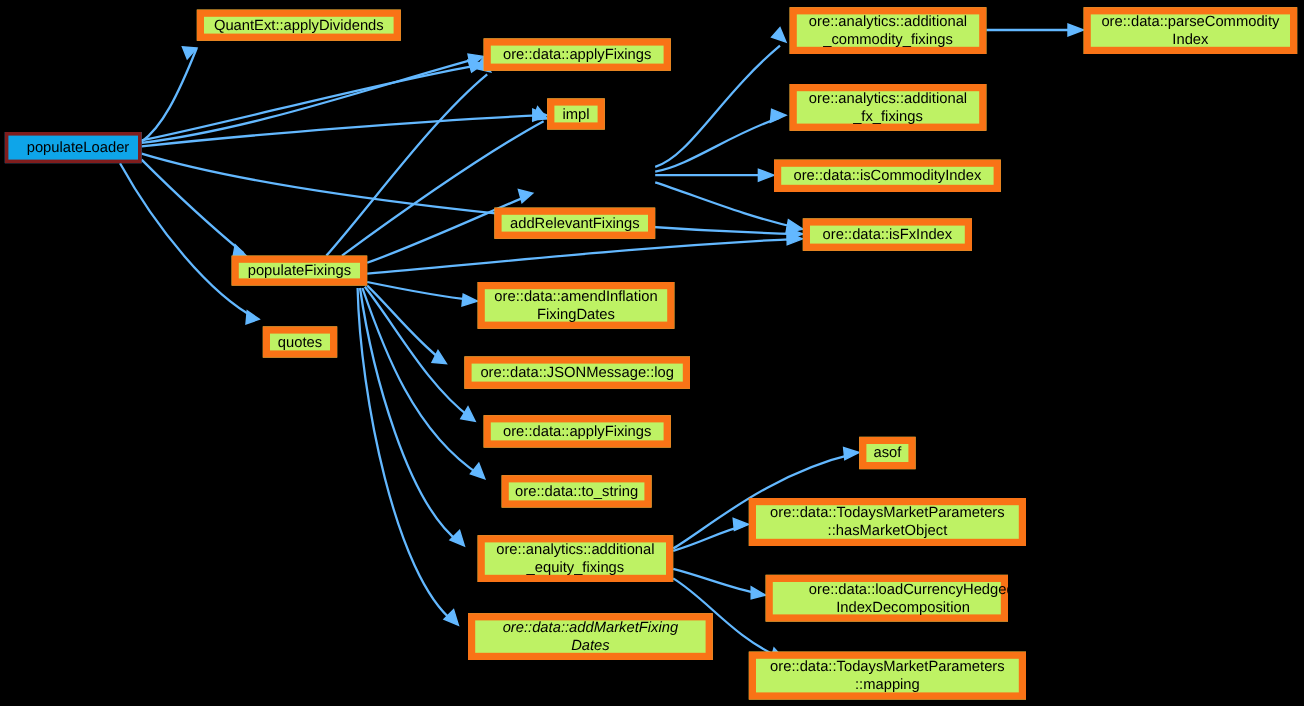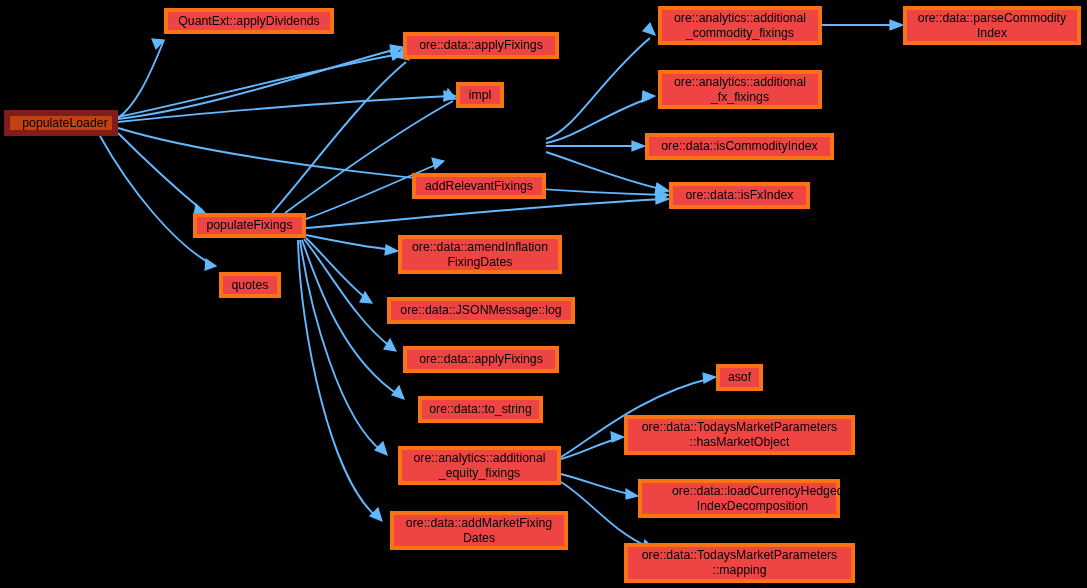--- a/index.html
+++ b/index.html
@@ -27,36 +27,36 @@
   #node-layer {
     position: absolute;
     left: 0;
     top: 0;
     width: 1087px;
     height: 588px;
   }
   .gnode {
     position: absolute;
     box-sizing: border-box;
-    background: #ef4444;
-    border: 4px solid #f97316;
+    background: #bef264;
+    border: 6px solid #f97316;
     color: #000000;
     font-size: 12.3px;
     line-height: 15px;
     text-align: center;
     display: flex;
     align-items: center;
     justify-content: center;
     white-space: pre;
     letter-spacing: 0px;
     cursor: pointer;
   }
   .gnode.current {
-    background: #c2410c;
-    border: 6px solid #7f1d1d;
+    background: #0ea5e9;
+    border: 3px solid #7f1d1d;
     padding-left: 8px;
   }
   .gnode .nlabel {
     display: block;
     width: 100%;
     padding: 0 3px;
     box-sizing: border-box;
   }
 </style>
 </head>
@@ -185,21 +185,21 @@
 _fx_fixings</span></div>
       <div class="gnode" style="left: 645px; top: 133px; width: 189px; height: 27px;"><span class="nlabel">ore::data::isCommodityIndex</span></div>
       <div class="gnode" style="left: 669px; top: 182px; width: 141px; height: 27px;"><span class="nlabel">ore::data::isFxIndex</span></div>
       <div class="gnode" style="left: 398px; top: 235px; width: 164px; height: 39px;"><span class="nlabel">ore::data::amendInflation
 FixingDates</span></div>
       <div class="gnode" style="left: 387px; top: 297px; width: 188px; height: 27px;"><span class="nlabel">ore::data::JSONMessage::log</span></div>
       <div class="gnode" style="left: 403px; top: 346px; width: 156px; height: 27px;"><span class="nlabel">ore::data::applyFixings</span></div>
       <div class="gnode" style="left: 418px; top: 396px; width: 125px; height: 27px;"><span class="nlabel">ore::data::to_string</span></div>
       <div class="gnode" style="left: 398px; top: 446px; width: 163px; height: 39px;"><span class="nlabel">ore::analytics::additional
 _equity_fixings</span></div>
-      <div class="gnode" style="left: 390px; top: 511px; width: 178px; height: 39px;"><span class="nlabel">ore::data::addMarketFixing
+      <div class="gnode" style="left: 390px; top: 511px; width: 204px; height: 39px; font-style: italic;"><span class="nlabel">ore::data::addMarketFixing
 Dates</span></div>
       <div class="gnode" style="left: 716px; top: 364px; width: 47px; height: 27px;"><span class="nlabel">asof</span></div>
       <div class="gnode" style="left: 624px; top: 415px; width: 231px; height: 40px;"><span class="nlabel">ore::data::TodaysMarketParameters
 ::hasMarketObject</span></div>
       <div class="gnode" style="left: 638px; top: 479px; width: 202px; height: 39px; padding-left: 27px;"><span class="nlabel">ore::data::loadCurrencyHedged
 IndexDecomposition</span></div>
       <div class="gnode" style="left: 624px; top: 543px; width: 231px; height: 40px;"><span class="nlabel">ore::data::TodaysMarketParameters
 ::mapping</span></div>
     </div>
 </div>

